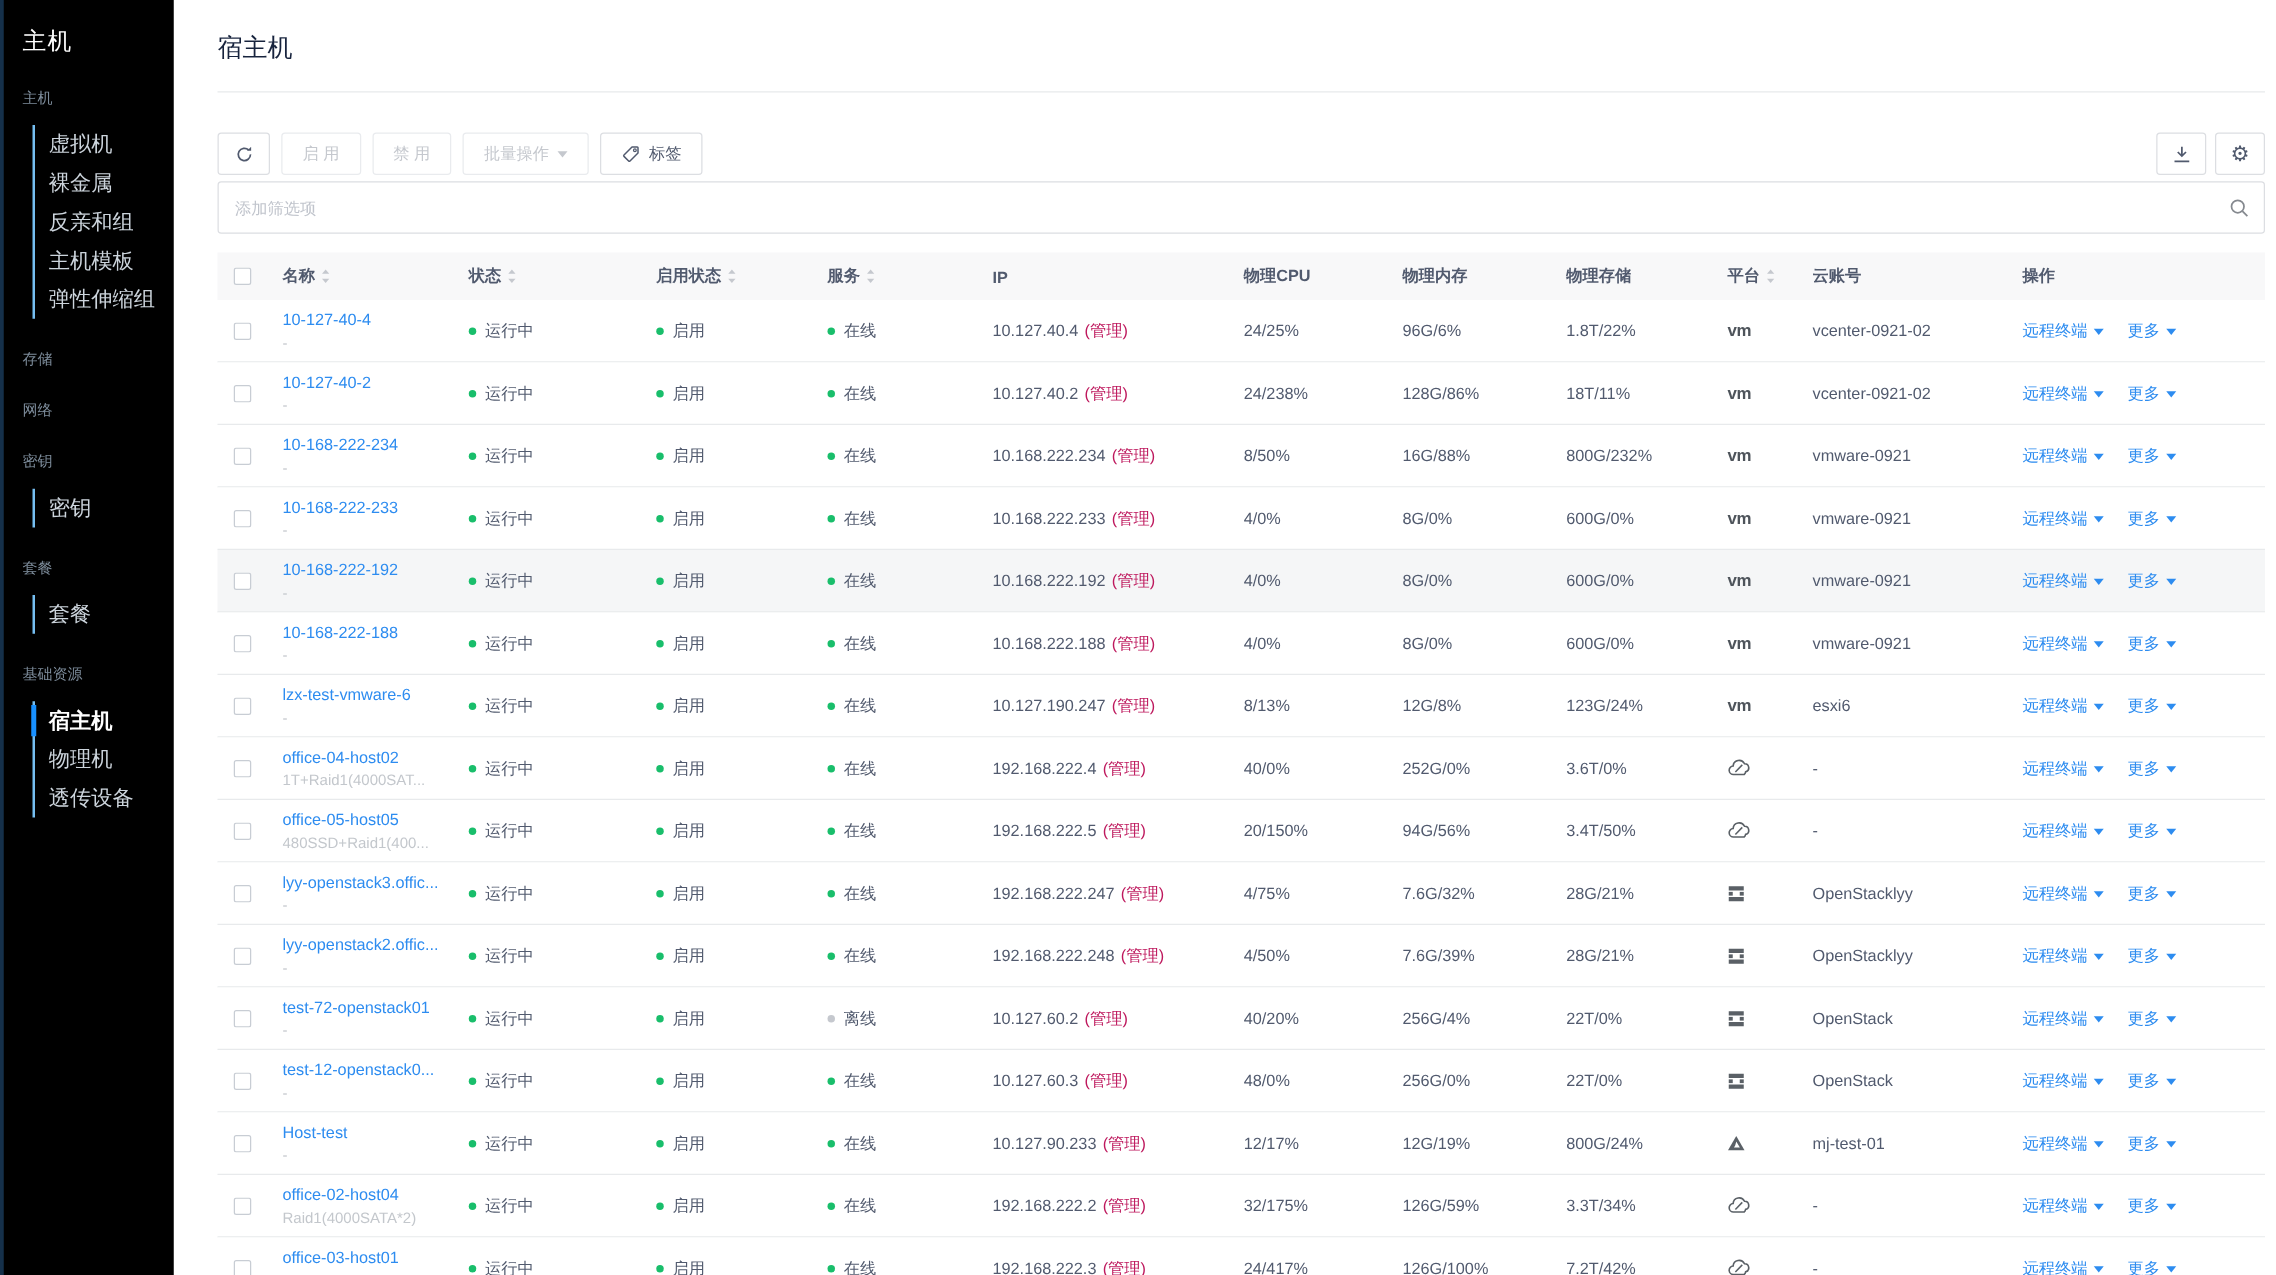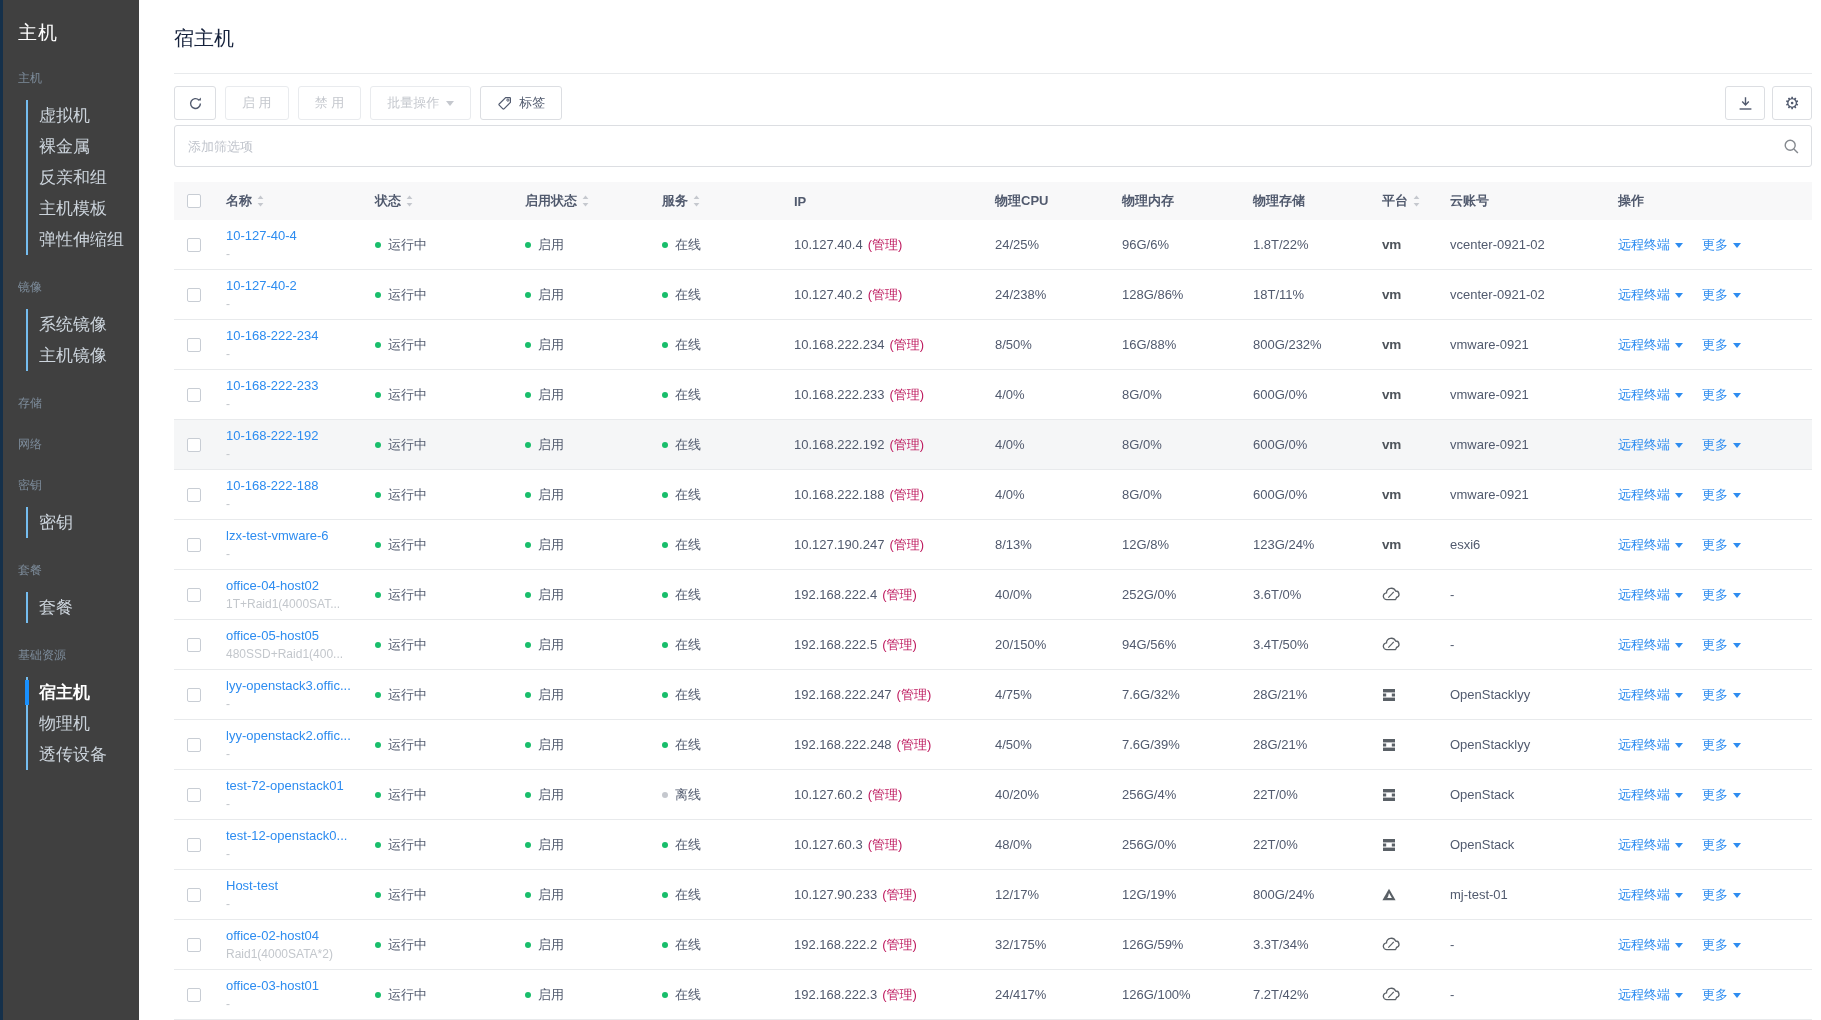--- a/index.html
+++ b/index.html
@@ -3,42 +3,42 @@
 <meta charset="utf-8">
 <style>
   * { box-sizing: border-box; margin: 0; padding: 0; }
   html,body { width:1821px; height:1020px; overflow:hidden; }
   body {
     font-family: "Liberation Sans", "DejaVu Sans", sans-serif;
     font-size: 13px; color:#515a6e; background:#fff; display:flex;
   }
   
   aside {
-    width:139px; flex-shrink:0; background:#404040; position:relative;
+    width:139px; flex-shrink:0; background:#000000; position:relative;
     color:#c7cfd8; overflow:hidden;
   }
   aside::before { content:''; position:absolute; left:0; top:0; bottom:0; width:3px; background:#15304a; }
   .side-title { padding:20px 0 0 18px; font-size:19px; font-weight:500; color:#fff; letter-spacing:1px; }
   .side-section { margin-top:24px; }
   .side-section-label { padding-left:18px; font-size:12px; color:#7d8c9b; }
   .side-group { margin:13px 0 0 26px; border-left:2px solid #75bdf0; }
   .side-item {
     height:31px; line-height:31px; padding-left:11px; font-size:17px;
     color:#ccd4dc; cursor:pointer; position:relative; white-space:nowrap;
   }
   .side-item.active { color:#fff; font-weight:700; }
   .side-item.active::before {
     content:''; position:absolute; left:-3px; top:3px; bottom:3px; width:4px; background:#1890ff;
   }
   
   main { flex:1; padding:0 9px 0 35px; overflow:hidden; }
   .main-header { height:74px; display:flex; align-items:center; border-bottom:1px solid #e8eaec; }
   .page-title { font-size:20px; font-weight:500; color:#17233d; padding-top:4px; }
   
-  .toolbar { margin-top:12px; height:34px; display:flex; align-items:flex-end; }
+  .toolbar { margin-top:32px; height:34px; display:flex; align-items:flex-end; }
   .btn {
     height:34px; border:1px solid #dcdee2; border-radius:3px; background:#fff;
     padding:0 16px; font-size:13px; color:#515a6e; display:inline-flex;
     align-items:center; gap:7px; margin-right:9px; cursor:pointer; white-space:nowrap;
   }
   .btn.disabled { color:#c5c8ce; border-color:#e9ebee; cursor:default; }
   .btn.square { width:42px; padding:0; justify-content:center; }
   .toolbar-right { margin-left:auto; display:flex; }
   .toolbar-right .btn { margin-right:0; margin-left:7px; width:40px; padding:0; justify-content:center; }
   .caret { display:inline-block; width:0; height:0; border-left:4px solid transparent;
@@ -98,27 +98,20 @@
         <div class="side-section-label">主机</div>
         <div class="side-group">
           <div class="side-item">虚拟机</div>
           <div class="side-item">裸金属</div>
           <div class="side-item">反亲和组</div>
           <div class="side-item">主机模板</div>
           <div class="side-item">弹性伸缩组</div>
         </div>
       </div>
       <div class="side-section">
-        <div class="side-section-label">镜像</div>
-        <div class="side-group">
-          <div class="side-item">系统镜像</div>
-          <div class="side-item">主机镜像</div>
-        </div>
-      </div>
-      <div class="side-section">
         <div class="side-section-label">存储</div>
       </div>
       <div class="side-section">
         <div class="side-section-label">网络</div>
       </div>
       <div class="side-section">
         <div class="side-section-label">密钥</div>
         <div class="side-group">
           <div class="side-item">密钥</div>
         </div>

